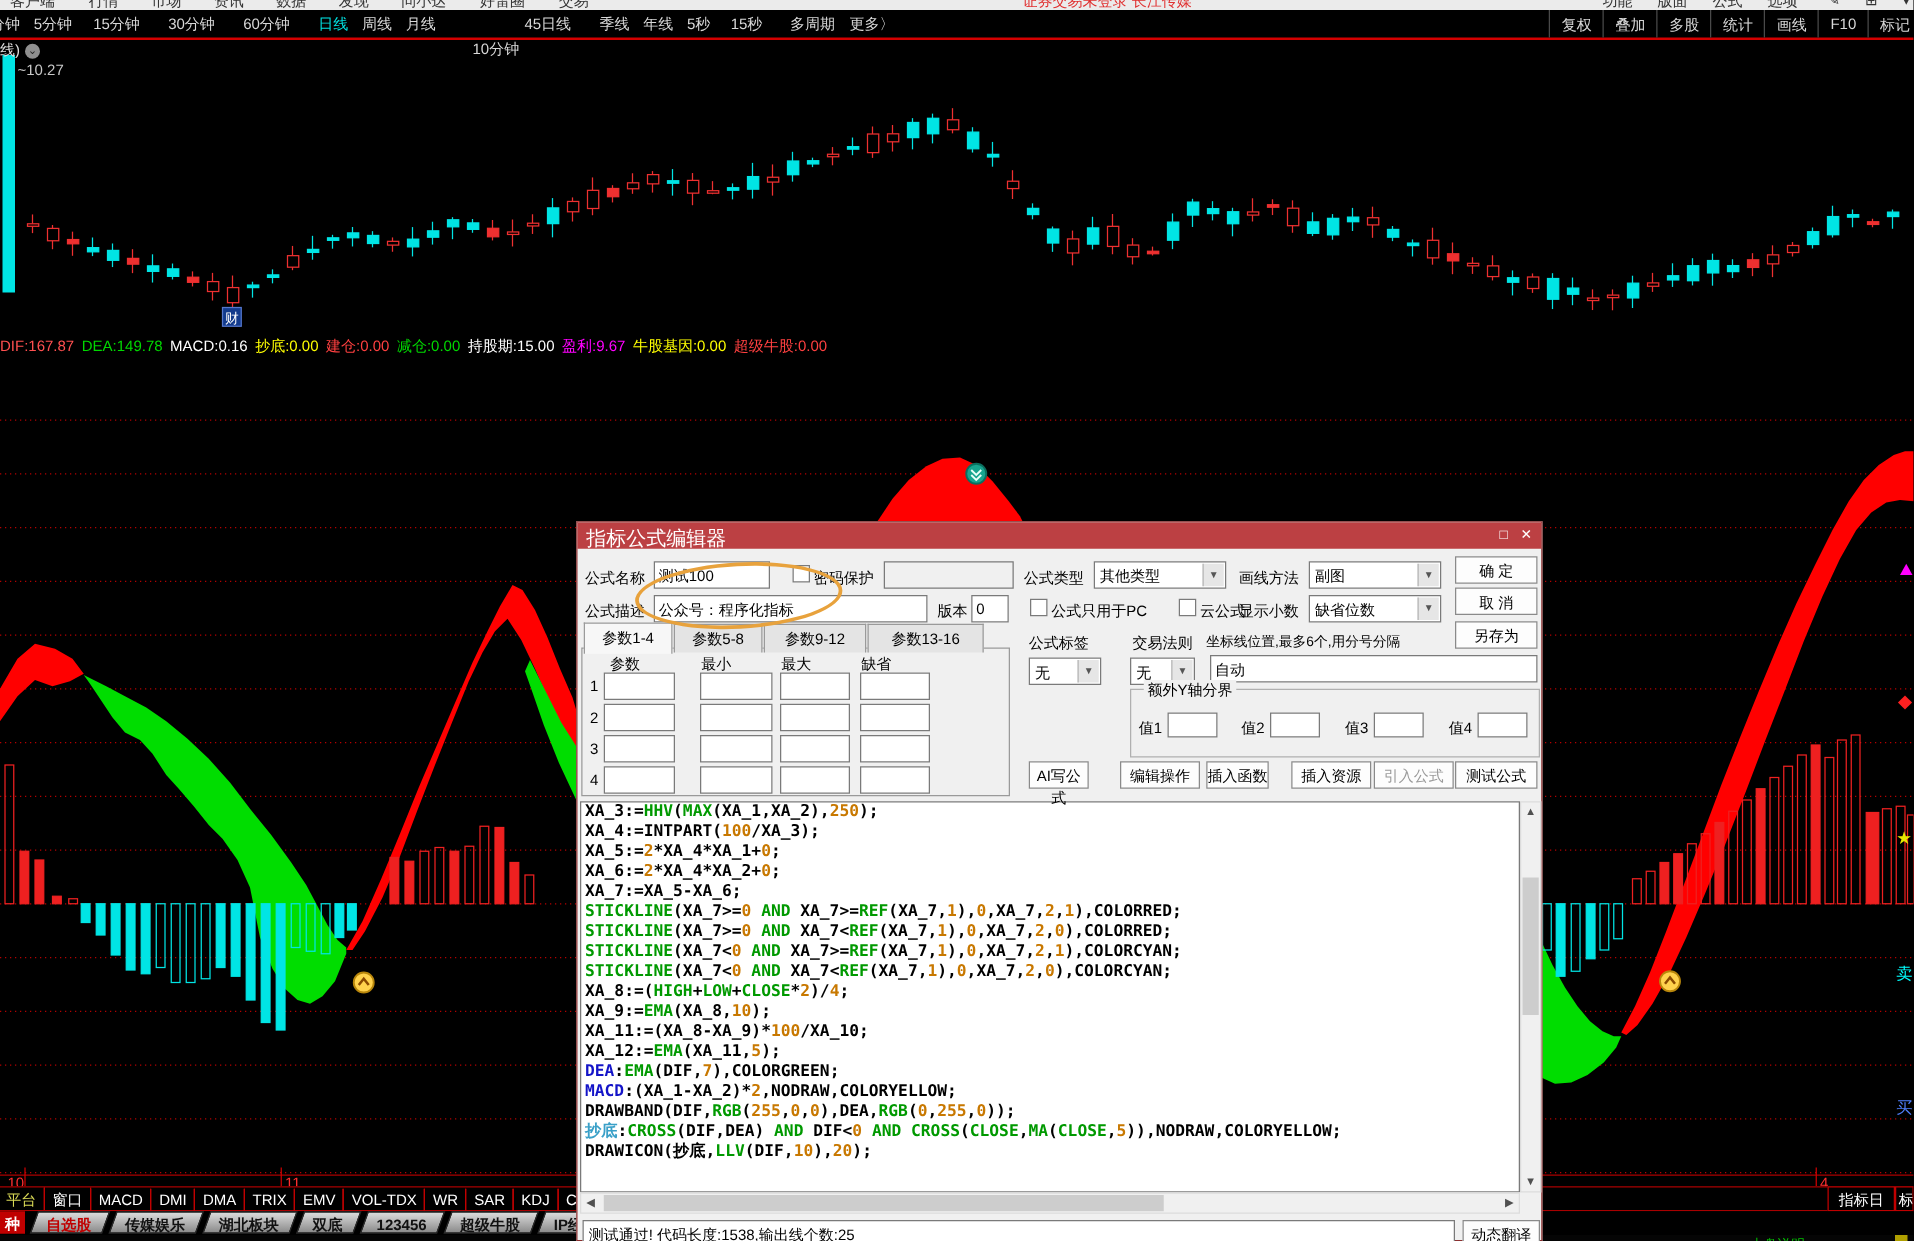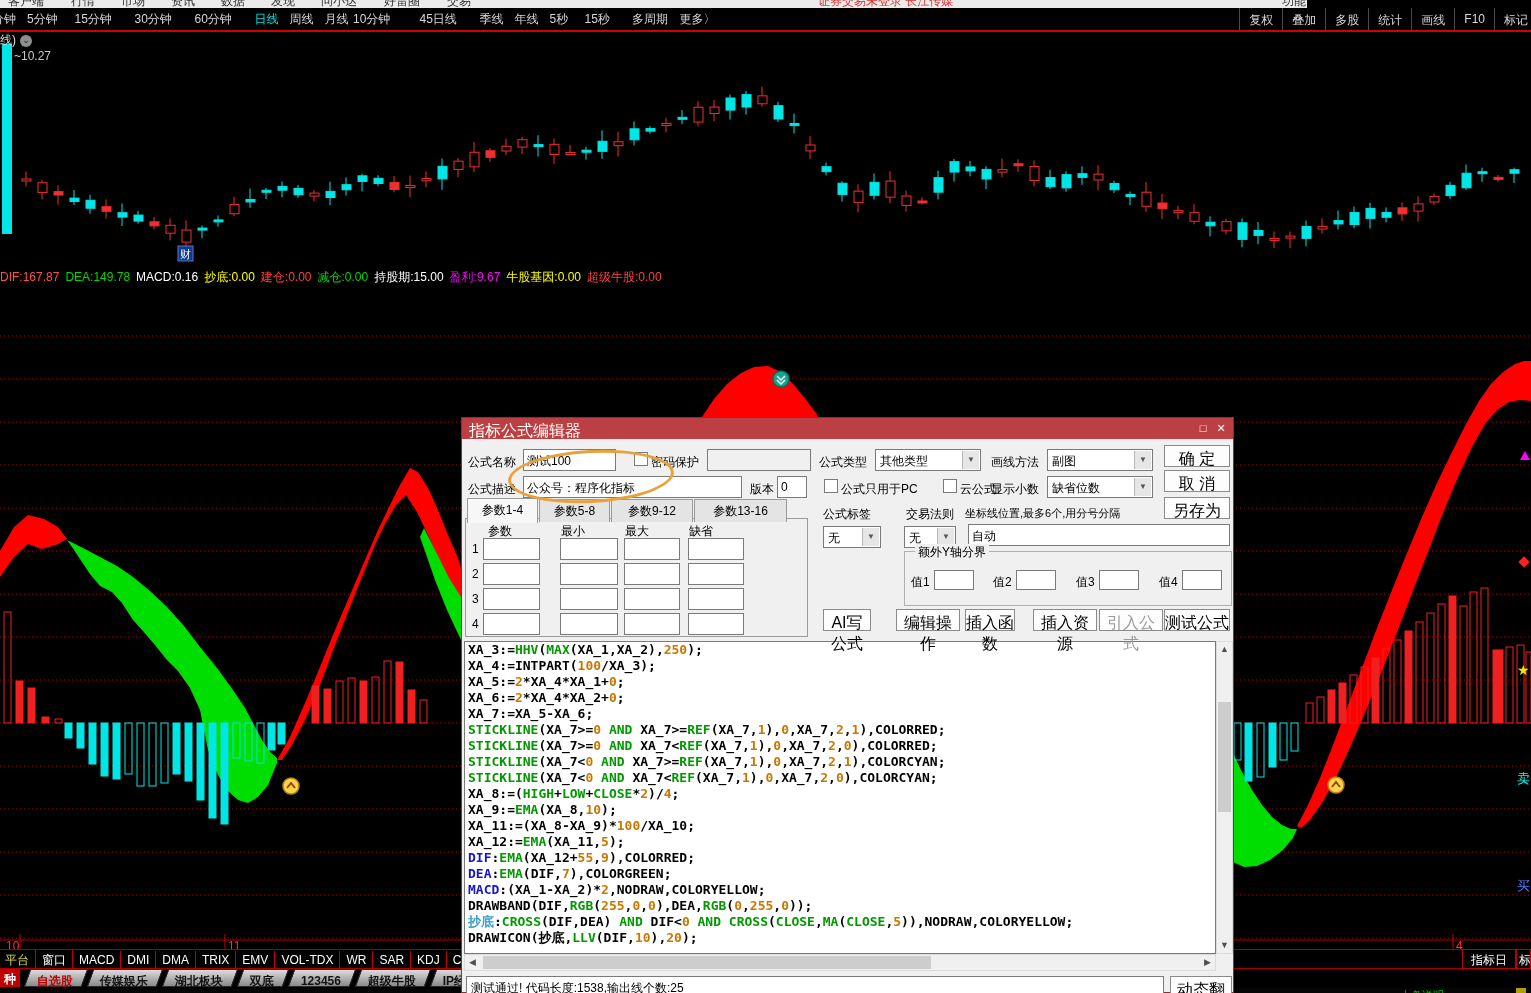--- a/index.html
+++ b/index.html
@@ -1,20 +1,20 @@
 <!DOCTYPE html>
 <html><head>
 <meta charset="utf-8">
 <style>
   html,body{margin:0;padding:0;background:#000;}
   #app{position:relative;width:1531px;height:993px;overflow:hidden;background:#000;
        font-family:"Liberation Sans",sans-serif;-webkit-font-smoothing:none;}
   .abs{position:absolute;}
   
-  #menubar{left:0;top:0;width:1307px;height:8px;background:#ebebeb;overflow:hidden;z-index:3;}
+  #menubar{left:0;top:0;width:1531px;height:8px;background:#ebebeb;overflow:hidden;z-index:3;}
   #menubar .mi{position:absolute;top:-7px;font-size:12px;color:#333;white-space:nowrap;}
   #menubar .notice{color:#e03030;}
   
   #periodbar{left:0;top:8px;width:1531px;height:24px;background:#000;border-bottom:2px solid #d40000;
              z-index:3;box-sizing:border-box;}
   .pitem{position:absolute;top:3px;font-size:12px;color:#d8d8d8;white-space:nowrap;cursor:default;}
   .pitem.active{color:#00e0e0;}
   #pright{position:absolute;right:-6px;top:0;height:22px;display:flex;}
   #pright .tb{font-size:12px;color:#d8d8d8;border-left:1px solid #4a4a4a;padding:4px 9px 0 9px;white-space:nowrap;}
   
@@ -54,21 +54,21 @@
   #dlgtitle .wb{position:absolute;top:2px;width:16px;height:16px;text-align:center;font-size:11px;line-height:16px;color:#fff;}
   .lbl{position:absolute;white-space:nowrap;}
   .inp{position:absolute;background:#fff;border:1px solid #7a7a7a;box-sizing:border-box;height:22px;
        font-size:12px;padding:3px 3px 0 3px;white-space:nowrap;overflow:hidden;}
   .inp.dis{background:#f0f0f0;}
   .cmb{position:absolute;background:#fff;border:1px solid #7a7a7a;box-sizing:border-box;height:22px;}
   .cmb .v{position:absolute;left:4px;top:3px;font-size:12px;white-space:nowrap;}
   .cmb .d{position:absolute;right:1px;top:1px;bottom:1px;width:16px;background:#e6e6e6;border-left:1px solid #b5b5b5;
           color:#555;font-size:8px;text-align:center;line-height:18px;}
   .wbtn{position:absolute;background:#fdfdfd;border:1px solid #8a8a8a;box-sizing:border-box;
-        text-align:center;font-size:16px;padding-top:3px;height:22px;}
+        text-align:center;font-size:12px;padding-top:3px;height:22px;}
   .wbtn.dis{color:#9a9a9a;}
   .cb{position:absolute;width:12px;height:12px;background:#fff;border:1px solid #7a7a7a;}
   .ptab{position:absolute;top:81px;height:19px;border:1px solid #9a9a9a;border-bottom:none;background:#e4e4e4;
         font-size:12px;text-align:center;padding-top:3px;box-sizing:content-box;}
   .ptab.on{background:#f7f7f7;height:21px;top:80px;z-index:2;}
   #pframe{position:absolute;left:3px;top:100px;width:341px;height:117px;border:1px solid #9a9a9a;background:#f0f0f0;}
   #yaxgrp{position:absolute;left:442px;top:133px;width:326px;height:53px;border:1px solid #b0b0b0;}
   #yaxgrp .lg{position:absolute;left:10px;top:-8px;background:#f0f0f0;padding:0 3px;font-size:12px;}
   #codebox{position:absolute;left:2px;top:223px;width:752px;height:313px;background:#fff;
            border:1px solid #7a7a7a;box-sizing:border-box;overflow:hidden;
@@ -407,21 +407,21 @@
   <div id="periodbar" class="abs">
     <div id="pleft">
         <span class="pitem" style="left: -8px;">分钟</span>
         <span class="pitem" style="left: 27px;">5分钟</span>
         <span class="pitem" style="left: 74.5px;">15分钟</span>
         <span class="pitem" style="left: 134.5px;">30分钟</span>
         <span class="pitem" style="left: 194.5px;">60分钟</span>
         <span class="pitem active" style="left: 254.5px;">日线</span>
         <span class="pitem" style="left: 289.5px;">周线</span>
         <span class="pitem" style="left: 324.5px;">月线</span>
-        <span class="pitem" style="left: 353px;">10分钟</span>
+        <span class="pitem" style="left: 378px; margin-top: 20px;">10分钟</span>
         <span class="pitem" style="left: 419.5px;">45日线</span>
         <span class="pitem" style="left: 479.5px;">季线</span>
         <span class="pitem" style="left: 514.5px;">年线</span>
         <span class="pitem" style="left: 549.5px;">5秒</span>
         <span class="pitem" style="left: 584.5px;">15秒</span>
         <span class="pitem" style="left: 632px;">多周期</span>
         <span class="pitem" style="left: 679.5px;">更多〉</span>
       </div>
     <div id="pright">
         <span class="tb">复权</span>
@@ -550,21 +550,20 @@
         <div class="ln"><span>XA_6</span><span>:</span><span>=</span><span style="color: rgb(200, 120, 0);">2</span><span>*</span><span>XA_4</span><span>*</span><span>XA_2</span><span>+</span><span style="color: rgb(200, 120, 0);">0</span><span>;</span></div>
         <div class="ln"><span>XA_7</span><span>:</span><span>=</span><span>XA_5</span><span>-</span><span>XA_6</span><span>;</span></div>
         <div class="ln"><span style="color: rgb(0, 153, 0);">STICKLINE</span><span>(</span><span>XA_7</span><span>&gt;</span><span>=</span><span style="color: rgb(200, 120, 0);">0</span><span> </span><span style="color: rgb(0, 153, 0);">AND</span><span> </span><span>XA_7</span><span>&gt;</span><span>=</span><span style="color: rgb(0, 153, 0);">REF</span><span>(</span><span>XA_7</span><span>,</span><span style="color: rgb(200, 120, 0);">1</span><span>)</span><span>,</span><span style="color: rgb(200, 120, 0);">0</span><span>,</span><span>XA_7</span><span>,</span><span style="color: rgb(200, 120, 0);">2</span><span>,</span><span style="color: rgb(200, 120, 0);">1</span><span>)</span><span>,</span><span>COLORRED</span><span>;</span></div>
         <div class="ln"><span style="color: rgb(0, 153, 0);">STICKLINE</span><span>(</span><span>XA_7</span><span>&gt;</span><span>=</span><span style="color: rgb(200, 120, 0);">0</span><span> </span><span style="color: rgb(0, 153, 0);">AND</span><span> </span><span>XA_7</span><span>&lt;</span><span style="color: rgb(0, 153, 0);">REF</span><span>(</span><span>XA_7</span><span>,</span><span style="color: rgb(200, 120, 0);">1</span><span>)</span><span>,</span><span style="color: rgb(200, 120, 0);">0</span><span>,</span><span>XA_7</span><span>,</span><span style="color: rgb(200, 120, 0);">2</span><span>,</span><span style="color: rgb(200, 120, 0);">0</span><span>)</span><span>,</span><span>COLORRED</span><span>;</span></div>
         <div class="ln"><span style="color: rgb(0, 153, 0);">STICKLINE</span><span>(</span><span>XA_7</span><span>&lt;</span><span style="color: rgb(200, 120, 0);">0</span><span> </span><span style="color: rgb(0, 153, 0);">AND</span><span> </span><span>XA_7</span><span>&gt;</span><span>=</span><span style="color: rgb(0, 153, 0);">REF</span><span>(</span><span>XA_7</span><span>,</span><span style="color: rgb(200, 120, 0);">1</span><span>)</span><span>,</span><span style="color: rgb(200, 120, 0);">0</span><span>,</span><span>XA_7</span><span>,</span><span style="color: rgb(200, 120, 0);">2</span><span>,</span><span style="color: rgb(200, 120, 0);">1</span><span>)</span><span>,</span><span>COLORCYAN</span><span>;</span></div>
         <div class="ln"><span style="color: rgb(0, 153, 0);">STICKLINE</span><span>(</span><span>XA_7</span><span>&lt;</span><span style="color: rgb(200, 120, 0);">0</span><span> </span><span style="color: rgb(0, 153, 0);">AND</span><span> </span><span>XA_7</span><span>&lt;</span><span style="color: rgb(0, 153, 0);">REF</span><span>(</span><span>XA_7</span><span>,</span><span style="color: rgb(200, 120, 0);">1</span><span>)</span><span>,</span><span style="color: rgb(200, 120, 0);">0</span><span>,</span><span>XA_7</span><span>,</span><span style="color: rgb(200, 120, 0);">2</span><span>,</span><span style="color: rgb(200, 120, 0);">0</span><span>)</span><span>,</span><span>COLORCYAN</span><span>;</span></div>
         <div class="ln"><span>XA_8</span><span>:</span><span>=</span><span>(</span><span style="color: rgb(0, 153, 0);">HIGH</span><span>+</span><span style="color: rgb(0, 153, 0);">LOW</span><span>+</span><span style="color: rgb(0, 153, 0);">CLOSE</span><span>*</span><span style="color: rgb(200, 120, 0);">2</span><span>)</span><span>/</span><span style="color: rgb(200, 120, 0);">4</span><span>;</span></div>
         <div class="ln"><span>XA_9</span><span>:</span><span>=</span><span style="color: rgb(0, 153, 0);">EMA</span><span>(</span><span>XA_8</span><span>,</span><span style="color: rgb(200, 120, 0);">10</span><span>)</span><span>;</span></div>
         <div class="ln"><span>XA_11</span><span>:</span><span>=</span><span>(</span><span>XA_8</span><span>-</span><span>XA_9</span><span>)</span><span>*</span><span style="color: rgb(200, 120, 0);">100</span><span>/</span><span>XA_10</span><span>;</span></div>
         <div class="ln"><span>XA_12</span><span>:</span><span>=</span><span style="color: rgb(0, 153, 0);">EMA</span><span>(</span><span>XA_11</span><span>,</span><span style="color: rgb(200, 120, 0);">5</span><span>)</span><span>;</span></div>
-        <div class="ln"><span style="color: rgb(20, 20, 200);">DIF</span><span>:</span><span style="color: rgb(0, 153, 0);">EMA</span><span>(</span><span>XA_12</span><span>+</span><span style="color: rgb(200, 120, 0);">55</span><span>,</span><span style="color: rgb(200, 120, 0);">9</span><span>)</span><span>,</span><span>COLORRED</span><span>;</span></div>
         <div class="ln"><span style="color: rgb(20, 20, 200);">DEA</span><span>:</span><span style="color: rgb(0, 153, 0);">EMA</span><span>(</span><span>DIF</span><span>,</span><span style="color: rgb(200, 120, 0);">7</span><span>)</span><span>,</span><span>COLORGREEN</span><span>;</span></div>
         <div class="ln"><span style="color: rgb(20, 20, 200);">MACD</span><span>:</span><span>(</span><span>XA_1</span><span>-</span><span>XA_2</span><span>)</span><span>*</span><span style="color: rgb(200, 120, 0);">2</span><span>,</span><span>NODRAW</span><span>,</span><span>COLORYELLOW</span><span>;</span></div>
         <div class="ln"><span>DRAWBAND</span><span>(</span><span>DIF</span><span>,</span><span style="color: rgb(0, 153, 0);">RGB</span><span>(</span><span style="color: rgb(200, 120, 0);">255</span><span>,</span><span style="color: rgb(200, 120, 0);">0</span><span>,</span><span style="color: rgb(200, 120, 0);">0</span><span>)</span><span>,</span><span>DEA</span><span>,</span><span style="color: rgb(0, 153, 0);">RGB</span><span>(</span><span style="color: rgb(200, 120, 0);">0</span><span>,</span><span style="color: rgb(200, 120, 0);">255</span><span>,</span><span style="color: rgb(200, 120, 0);">0</span><span>)</span><span>)</span><span>;</span></div>
         <div class="ln"><span style="color: rgb(58, 160, 200);">抄底</span><span>:</span><span style="color: rgb(0, 153, 0);">CROSS</span><span>(</span><span>DIF</span><span>,</span><span>DEA</span><span>)</span><span> </span><span style="color: rgb(0, 153, 0);">AND</span><span> </span><span>DIF</span><span>&lt;</span><span style="color: rgb(200, 120, 0);">0</span><span> </span><span style="color: rgb(0, 153, 0);">AND</span><span> </span><span style="color: rgb(0, 153, 0);">CROSS</span><span>(</span><span style="color: rgb(0, 153, 0);">CLOSE</span><span>,</span><span style="color: rgb(0, 153, 0);">MA</span><span>(</span><span style="color: rgb(0, 153, 0);">CLOSE</span><span>,</span><span style="color: rgb(200, 120, 0);">5</span><span>)</span><span>)</span><span>,</span><span>NODRAW</span><span>,</span><span>COLORYELLOW</span><span>;</span></div>
         <div class="ln"><span>DRAWICON</span><span>(</span><span>抄底</span><span>,</span><span style="color: rgb(0, 153, 0);">LLV</span><span>(</span><span>DIF</span><span>,</span><span style="color: rgb(200, 120, 0);">10</span><span>)</span><span>,</span><span style="color: rgb(200, 120, 0);">20</span><span>)</span><span>;</span></div>
       </div>
     <div class="sbv">
       <span class="sar" style="top:0;left:0;">▲</span>
       <span class="sar" style="bottom:0;left:0;">▼</span>
       <span class="thumb" style="left:1px;top:60px;width:13px;height:110px;"></span>

